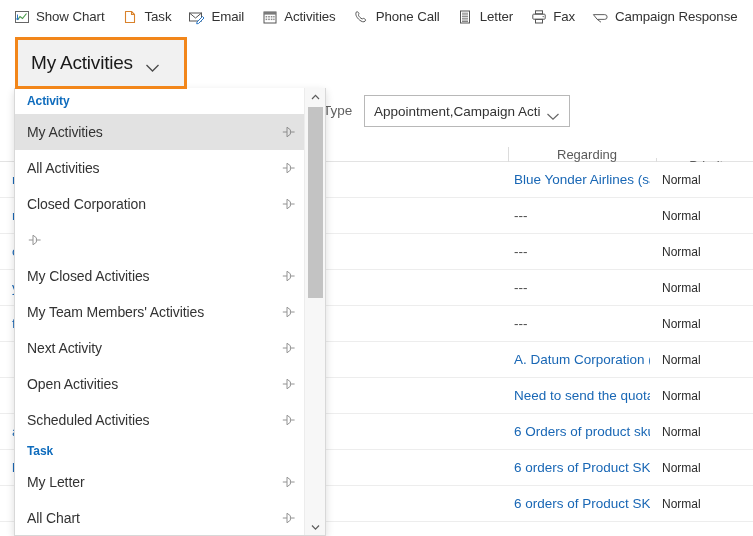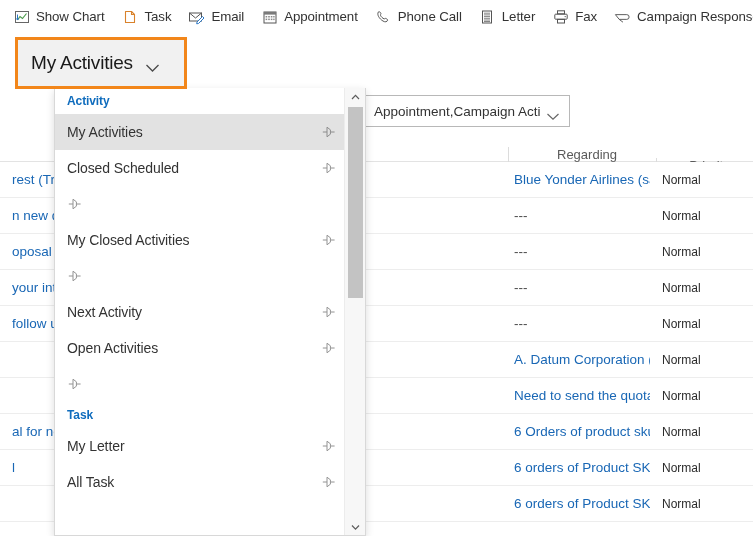--- a/index.html
+++ b/index.html
@@ -84,21 +84,20 @@
   #view-dropdown {
     position: absolute;
     left: 14px; top: 88px;
     width: 312px; height: 448px;
     background: #ffffff;
     border: 1px solid #d8d8d8;
     border-top: none;
     box-shadow: 0 3px 8px rgba(0,0,0,0.14);
     z-index: 30;
     overflow: hidden;
-    margin-left: 40px;
   }
   #dropdown-list {
     position: absolute;
     left: 0; top: 0;
     width: 290px; height: 448px;
     overflow: hidden;
   }
   .dd-group-header {
     height: 26px;
     display: flex;
@@ -334,21 +333,21 @@
             <rect x="6.2" y="7" width="1.6" height="1.5"></rect>
             <rect x="8.8" y="7" width="1.6" height="1.5"></rect>
             <rect x="11.2" y="7" width="1.4" height="1.5"></rect>
             <rect x="3.6" y="9.6" width="1.6" height="1.5"></rect>
             <rect x="6.2" y="9.6" width="1.6" height="1.5"></rect>
             <rect x="8.8" y="9.6" width="1.6" height="1.5"></rect>
             <rect x="11.2" y="9.6" width="1.4" height="1.5"></rect>
           </g>
         </svg>
       </span>
-      <span class="cmd-label">Appointment</span>
+      <span class="cmd-label">Activities</span>
     </div>
 
     <div class="cmd-item">
       <span class="cmd-icon">
         <svg width="16" height="16" viewBox="0 0 16 16">
           <path d="M3.2 3.2 c1.2-1.2 2 0 2.6 1 0.5 0.9-0.6 1.3-0.3 2.1 0.4 1.3 2.2 3.1 3.5 3.5 0.8 0.3 1.2-0.8 2.1-0.3 1 0.6 2.2 1.4 1 2.6-1.4 1.4-3.6 0.6-5.8-1.3 C4.2 9 2 6 3.2 3.2 z" fill="none" stroke="#555" stroke-width="1"></path>
         </svg>
       </span>
       <span class="cmd-label">Phone Call</span>
     </div>
@@ -495,21 +494,29 @@
         <div class="dd-group-header">Activity</div>
         <div class="dd-item selected">
           <span class="dd-item-label">My Activities</span>
           <span class="dd-pin"><svg width="16" height="14" viewBox="0 0 16 14">
               <path d="M6 2.2 v9.6 l3.4-2.6 v-4.4 z" fill="none" stroke="#6f6f6f" stroke-width="1"></path>
               <line x1="1.8" y1="7" x2="6" y2="7" stroke="#6f6f6f" stroke-width="1"></line>
               <line x1="9.4" y1="7" x2="13.6" y2="7" stroke="#6f6f6f" stroke-width="1"></line>
             </svg></span>
         </div>
         <div class="dd-item">
-          <span class="dd-item-label">Closed Scheduled</span>
+          <span class="dd-item-label">All Activities</span>
+          <span class="dd-pin"><svg width="16" height="14" viewBox="0 0 16 14">
+              <path d="M6 2.2 v9.6 l3.4-2.6 v-4.4 z" fill="none" stroke="#6f6f6f" stroke-width="1"></path>
+              <line x1="1.8" y1="7" x2="6" y2="7" stroke="#6f6f6f" stroke-width="1"></line>
+              <line x1="9.4" y1="7" x2="13.6" y2="7" stroke="#6f6f6f" stroke-width="1"></line>
+            </svg></span>
+        </div>
+        <div class="dd-item">
+          <span class="dd-item-label">Closed Corporation</span>
           <span class="dd-pin"><svg width="16" height="14" viewBox="0 0 16 14">
               <path d="M6 2.2 v9.6 l3.4-2.6 v-4.4 z" fill="none" stroke="#6f6f6f" stroke-width="1"></path>
               <line x1="1.8" y1="7" x2="6" y2="7" stroke="#6f6f6f" stroke-width="1"></line>
               <line x1="9.4" y1="7" x2="13.6" y2="7" stroke="#6f6f6f" stroke-width="1"></line>
             </svg></span>
         </div>
         <div class="dd-item">
           <span class="dd-pin"><svg width="16" height="14" viewBox="0 0 16 14">
               <path d="M6 2.2 v9.6 l3.4-2.6 v-4.4 z" fill="none" stroke="#6f6f6f" stroke-width="1"></path>
               <line x1="1.8" y1="7" x2="6" y2="7" stroke="#6f6f6f" stroke-width="1"></line>
@@ -518,20 +525,21 @@
         </div>
         <div class="dd-item">
           <span class="dd-item-label">My Closed Activities</span>
           <span class="dd-pin"><svg width="16" height="14" viewBox="0 0 16 14">
               <path d="M6 2.2 v9.6 l3.4-2.6 v-4.4 z" fill="none" stroke="#6f6f6f" stroke-width="1"></path>
               <line x1="1.8" y1="7" x2="6" y2="7" stroke="#6f6f6f" stroke-width="1"></line>
               <line x1="9.4" y1="7" x2="13.6" y2="7" stroke="#6f6f6f" stroke-width="1"></line>
             </svg></span>
         </div>
         <div class="dd-item">
+          <span class="dd-item-label">My Team Members' Activities</span>
           <span class="dd-pin"><svg width="16" height="14" viewBox="0 0 16 14">
               <path d="M6 2.2 v9.6 l3.4-2.6 v-4.4 z" fill="none" stroke="#6f6f6f" stroke-width="1"></path>
               <line x1="1.8" y1="7" x2="6" y2="7" stroke="#6f6f6f" stroke-width="1"></line>
               <line x1="9.4" y1="7" x2="13.6" y2="7" stroke="#6f6f6f" stroke-width="1"></line>
             </svg></span>
         </div>
         <div class="dd-item">
           <span class="dd-item-label">Next Activity</span>
           <span class="dd-pin"><svg width="16" height="14" viewBox="0 0 16 14">
               <path d="M6 2.2 v9.6 l3.4-2.6 v-4.4 z" fill="none" stroke="#6f6f6f" stroke-width="1"></path>
@@ -541,37 +549,38 @@
         </div>
         <div class="dd-item">
           <span class="dd-item-label">Open Activities</span>
           <span class="dd-pin"><svg width="16" height="14" viewBox="0 0 16 14">
               <path d="M6 2.2 v9.6 l3.4-2.6 v-4.4 z" fill="none" stroke="#6f6f6f" stroke-width="1"></path>
               <line x1="1.8" y1="7" x2="6" y2="7" stroke="#6f6f6f" stroke-width="1"></line>
               <line x1="9.4" y1="7" x2="13.6" y2="7" stroke="#6f6f6f" stroke-width="1"></line>
             </svg></span>
         </div>
         <div class="dd-item">
+          <span class="dd-item-label">Scheduled Activities</span>
           <span class="dd-pin"><svg width="16" height="14" viewBox="0 0 16 14">
               <path d="M6 2.2 v9.6 l3.4-2.6 v-4.4 z" fill="none" stroke="#6f6f6f" stroke-width="1"></path>
               <line x1="1.8" y1="7" x2="6" y2="7" stroke="#6f6f6f" stroke-width="1"></line>
               <line x1="9.4" y1="7" x2="13.6" y2="7" stroke="#6f6f6f" stroke-width="1"></line>
             </svg></span>
         </div>
         <div class="dd-group-header">Task</div>
         <div class="dd-item">
           <span class="dd-item-label">My Letter</span>
           <span class="dd-pin"><svg width="16" height="14" viewBox="0 0 16 14">
               <path d="M6 2.2 v9.6 l3.4-2.6 v-4.4 z" fill="none" stroke="#6f6f6f" stroke-width="1"></path>
               <line x1="1.8" y1="7" x2="6" y2="7" stroke="#6f6f6f" stroke-width="1"></line>
               <line x1="9.4" y1="7" x2="13.6" y2="7" stroke="#6f6f6f" stroke-width="1"></line>
             </svg></span>
         </div>
         <div class="dd-item">
-          <span class="dd-item-label">All Task</span>
+          <span class="dd-item-label">All Chart</span>
           <span class="dd-pin"><svg width="16" height="14" viewBox="0 0 16 14">
               <path d="M6 2.2 v9.6 l3.4-2.6 v-4.4 z" fill="none" stroke="#6f6f6f" stroke-width="1"></path>
               <line x1="1.8" y1="7" x2="6" y2="7" stroke="#6f6f6f" stroke-width="1"></line>
               <line x1="9.4" y1="7" x2="13.6" y2="7" stroke="#6f6f6f" stroke-width="1"></line>
             </svg></span>
         </div>
       </div>
 
     <div id="dd-scrollbar">
       <div class="dd-sb-arrow up">

